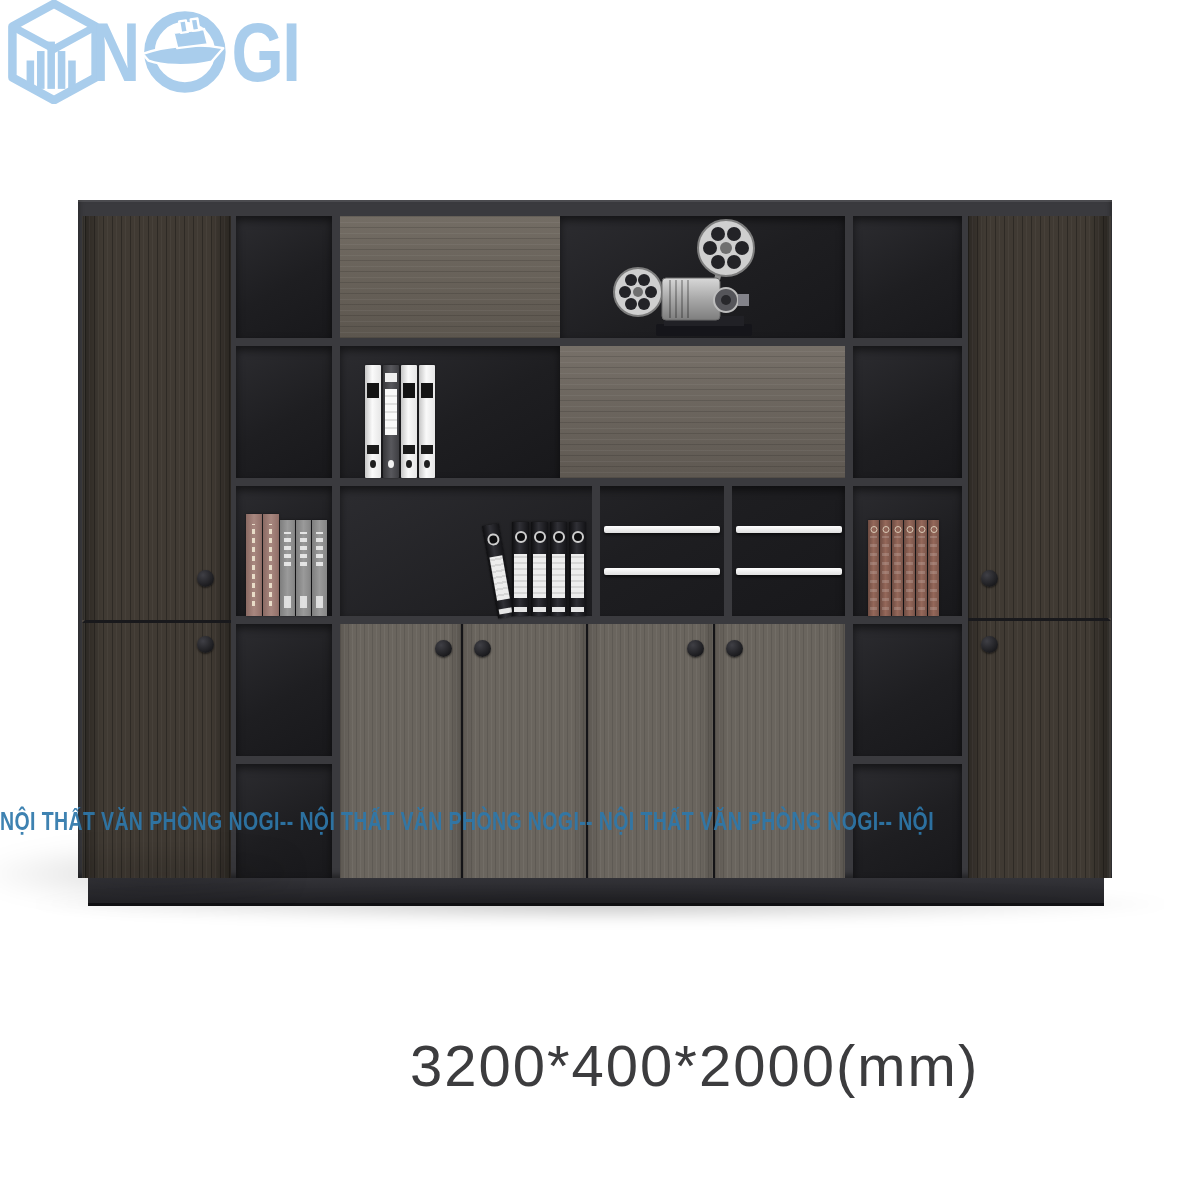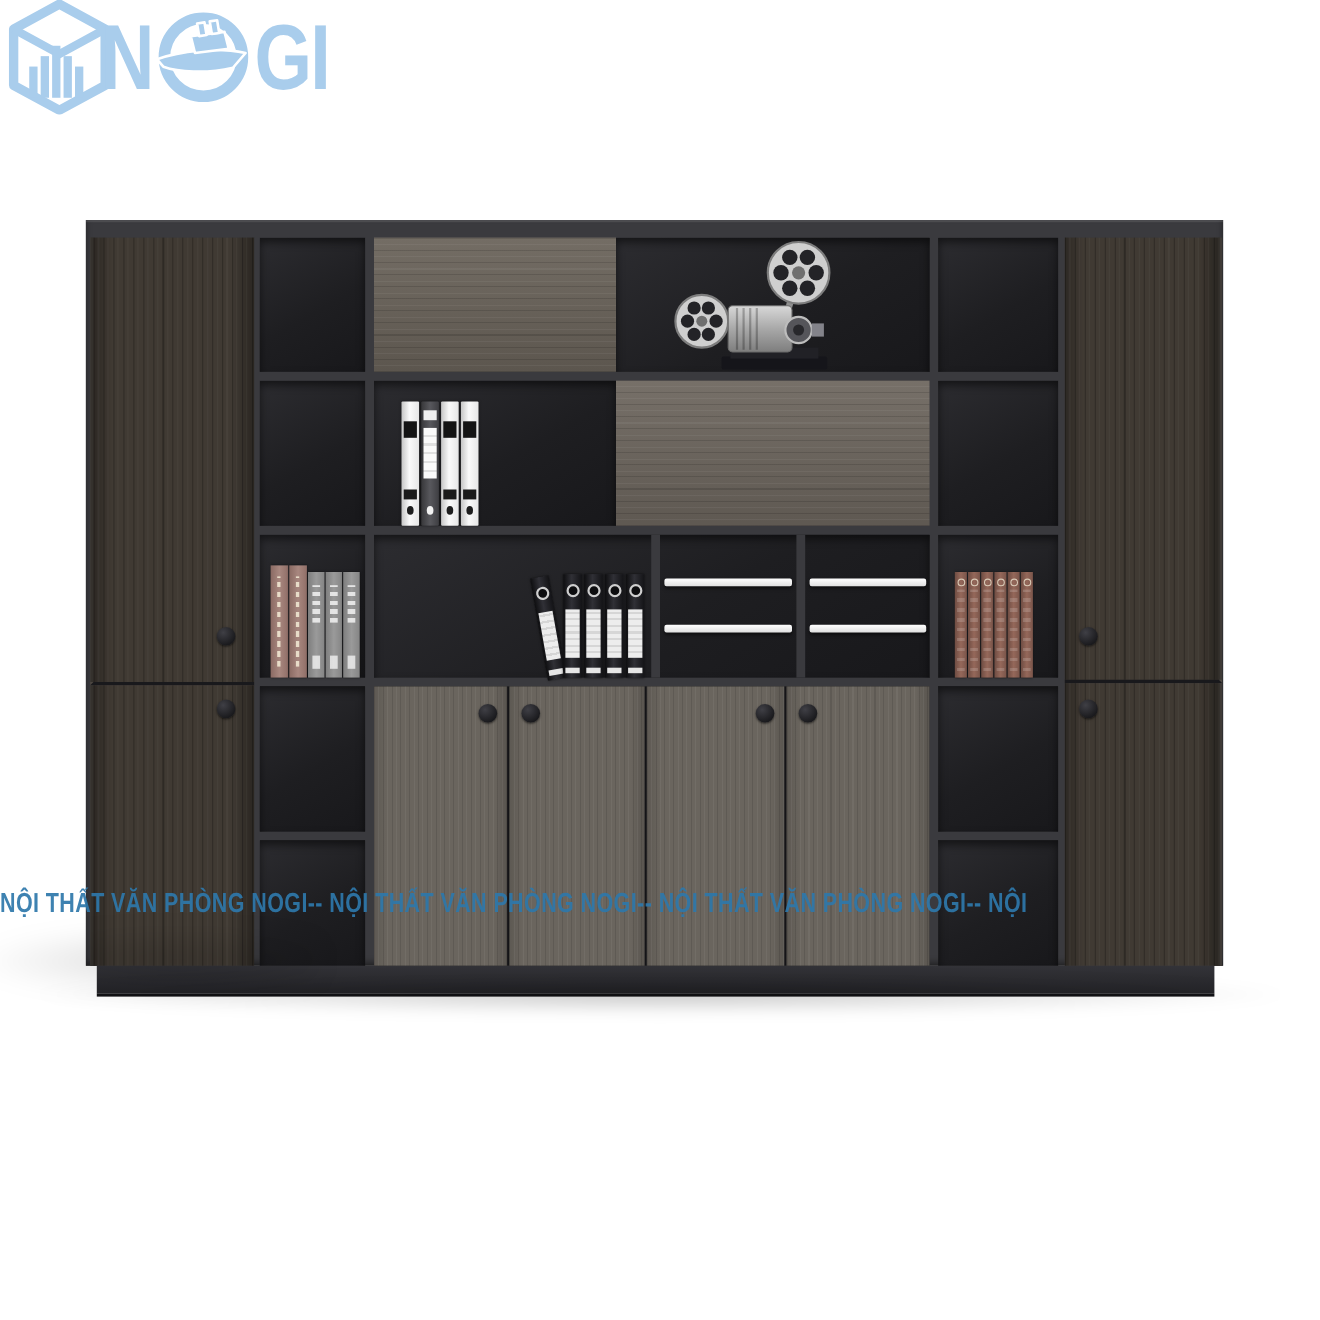--- a/index.html
+++ b/index.html
@@ -257,14 +257,15 @@
     <div class="abs knob" style="left:903px;top:370px"></div>
     <div class="abs knob" style="left:903px;top:436px"></div>
   </div>
 
   <div class="plinth"></div>
   <div class="floor-shadow-left"></div>
   <div class="floor-shadow"></div>
 
   <div class="watermark">NỘI THẤT VĂN PHÒNG NOGI-- NỘI THẤT VĂN PHÒNG NOGI-- NỘI THẤT VĂN PHÒNG NOGI-- NỘI THẤT VĂN PHÒNG NOGI</div>
 
+  <div class="caption">3200*400*2000(mm)</div>
 
 </div>
 
 </body></html>

